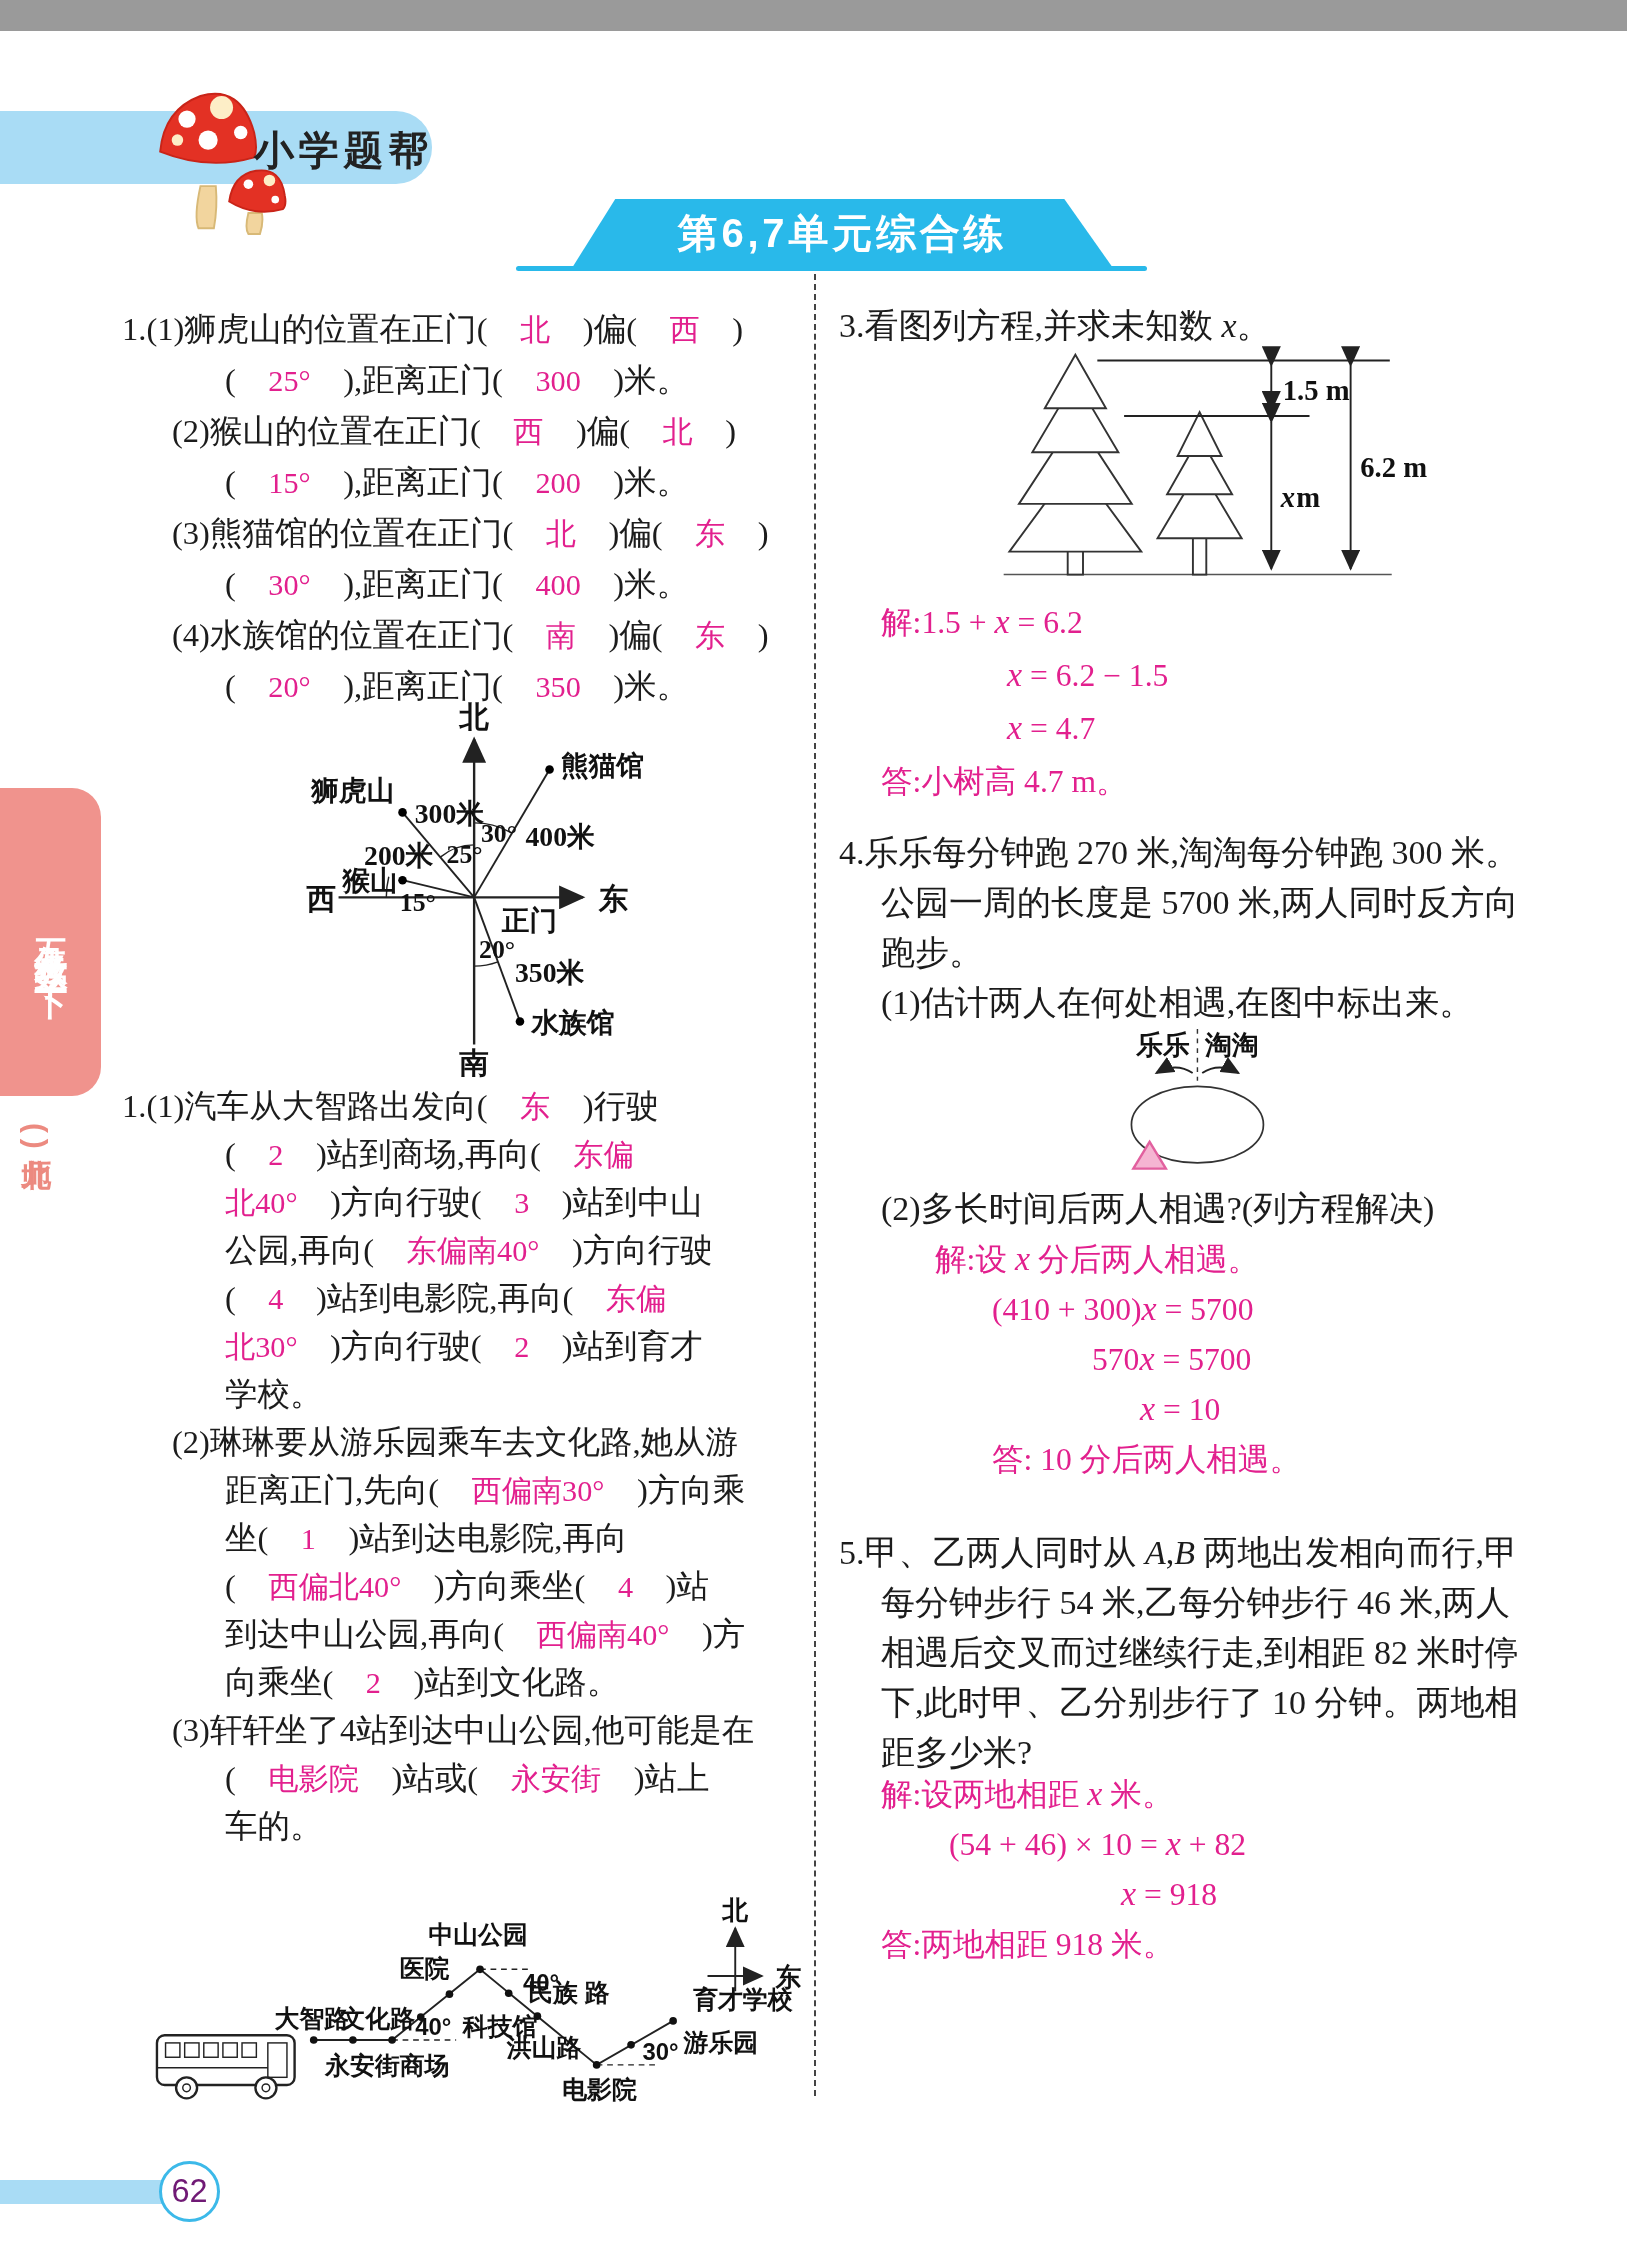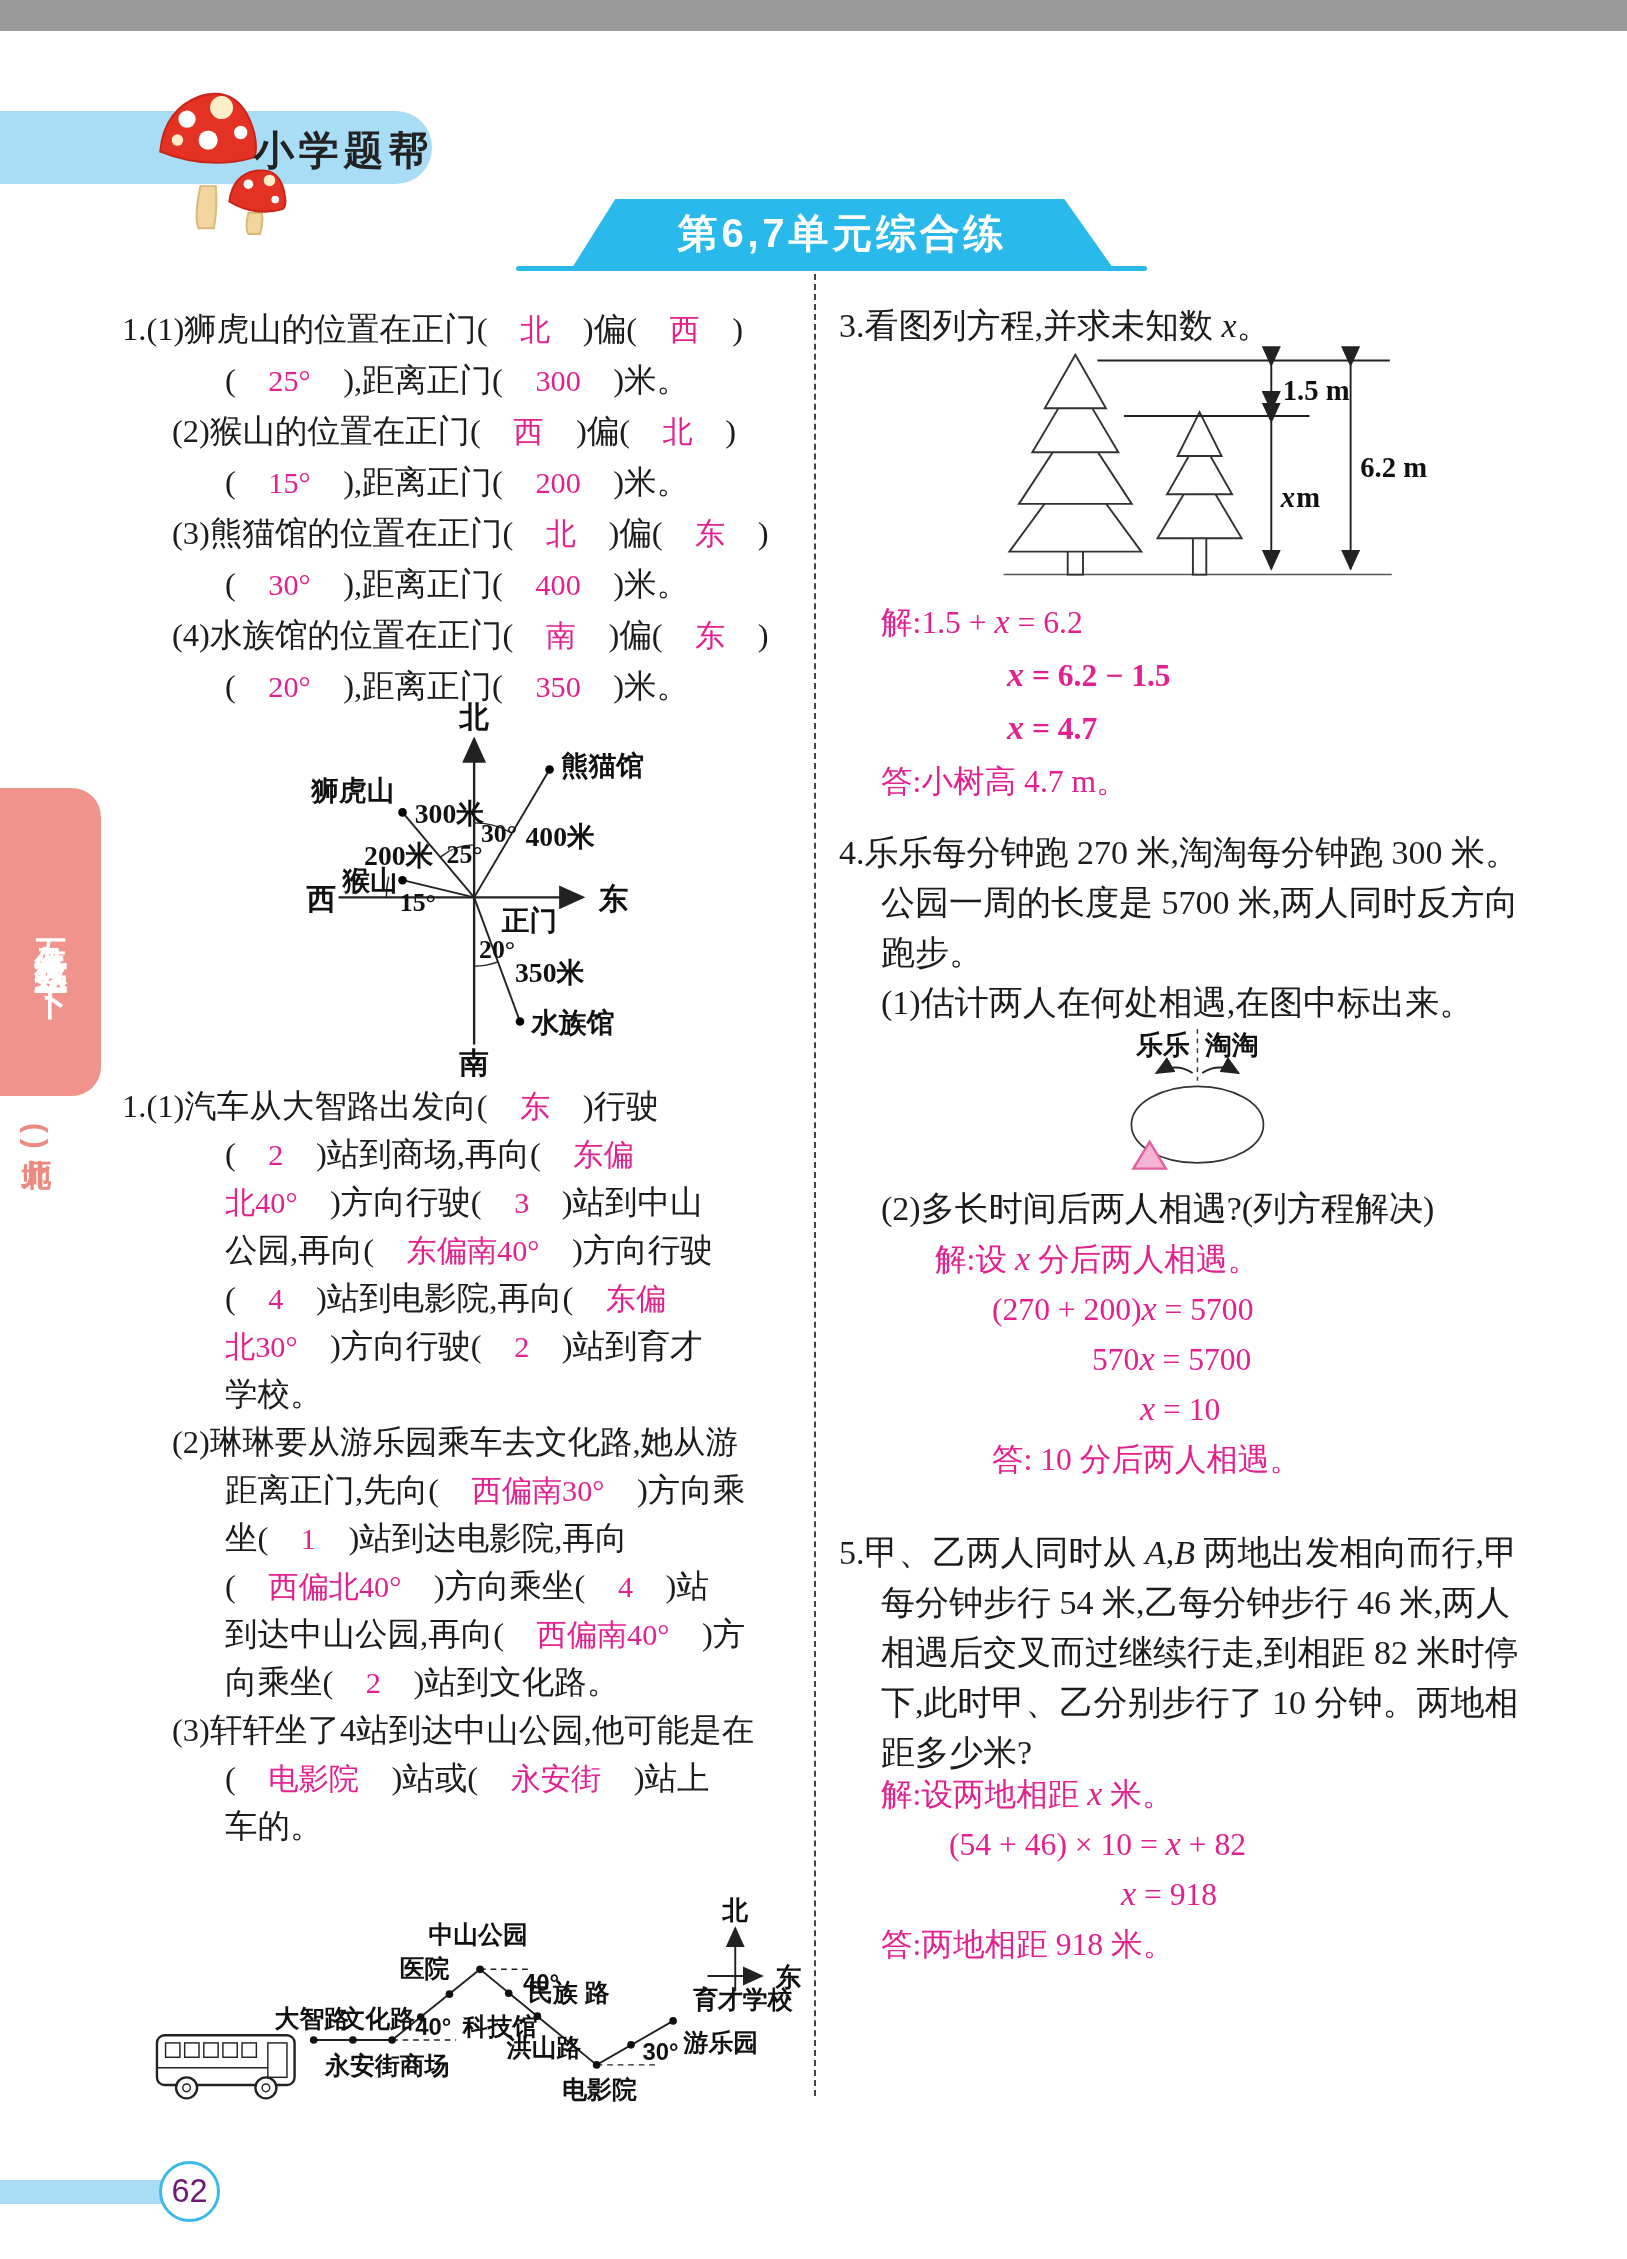--- a/index.html
+++ b/index.html
@@ -51,21 +51,21 @@
   .s-ki{color:var(--ink);font-style:italic;}
   .s-a{color:var(--pink);font-size:0.93em;}
   .s-ai{color:var(--pink);font-style:italic;}
   
   .p0{padding-left:0;}
   .p1{padding-left:50px;}
   .p2{padding-left:103px;}
   .s0{padding-left:42px;}
   .s1{padding-left:96px;}
   .s2{padding-left:153px;}
-  .s3{padding-left:168px;font-weight:bold;}
+  .s3{padding-left:168px;}
   .s4{padding-left:253px;}
   .s5{padding-left:301px;}
   .s6{padding-left:110px;}
   .s7{padding-left:282px;}
   
   svg{position:absolute;overflow:visible;}
   svg text{fill:#111;}
   .dlab{font-family:"Liberation Serif","DejaVu Serif",serif;font-weight:bold;}
   .slab{font-family:"Liberation Sans","DejaVu Sans",sans-serif;font-weight:bold;}
 </style>
@@ -298,21 +298,21 @@
     <polygon points="38,150 72,150 55,122" fill="#f5b5d2" stroke="#e2609f" stroke-width="2.5"></polygon>
     <text class="slab" x="97" y="30" font-size="28" text-anchor="end">乐乐</text>
     <text class="slab" x="113" y="30" font-size="28" text-anchor="start">淘淘</text>
   </svg>
 
   <div class="tblock qr" style="left:839px;top:1153px;width:755px;">
       <div class="tline s0"><span class="s-k">(2)多长时间后两人相遇?(列方程解决)</span></div>
     </div>
   <div class="tblock sol" style="left:839px;top:1203px;width:746px;">
       <div class="tline s1"><span class="s-a">解:设 </span><span class="s-ai">x</span><span class="s-a"> 分后两人相遇。</span></div>
-      <div class="tline s2"><span class="s-a">(270 + 200)</span><span class="s-ai">x</span><span class="s-a"> = 5700</span></div>
+      <div class="tline s2"><span class="s-a">(410 + 300)</span><span class="s-ai">x</span><span class="s-a"> = 5700</span></div>
       <div class="tline s4"><span class="s-a">570</span><span class="s-ai">x</span><span class="s-a"> = 5700</span></div>
       <div class="tline s5"><span class="s-ai">x</span><span class="s-a"> = 10</span></div>
       <div class="tline s2"><span class="s-a">答: 10 分后两人相遇。</span></div>
     </div>
 
   <div class="tblock qr" style="left:839px;top:1497px;width:755px;">
       <div class="tline p0"><span class="s-k">5.甲、乙两人同时从 </span><span class="s-ki">A</span><span class="s-k">,</span><span class="s-ki">B</span><span class="s-k"> 两地出发相向而行,甲</span></div>
       <div class="tline s0"><span class="s-k">每分钟步行 54 米,乙每分钟步行 46 米,两人</span></div>
       <div class="tline s0"><span class="s-k">相遇后交叉而过继续行走,到相距 82 米时停</span></div>
       <div class="tline s0"><span class="s-k">下,此时甲、乙分别步行了 10 分钟。两地相</span></div>

